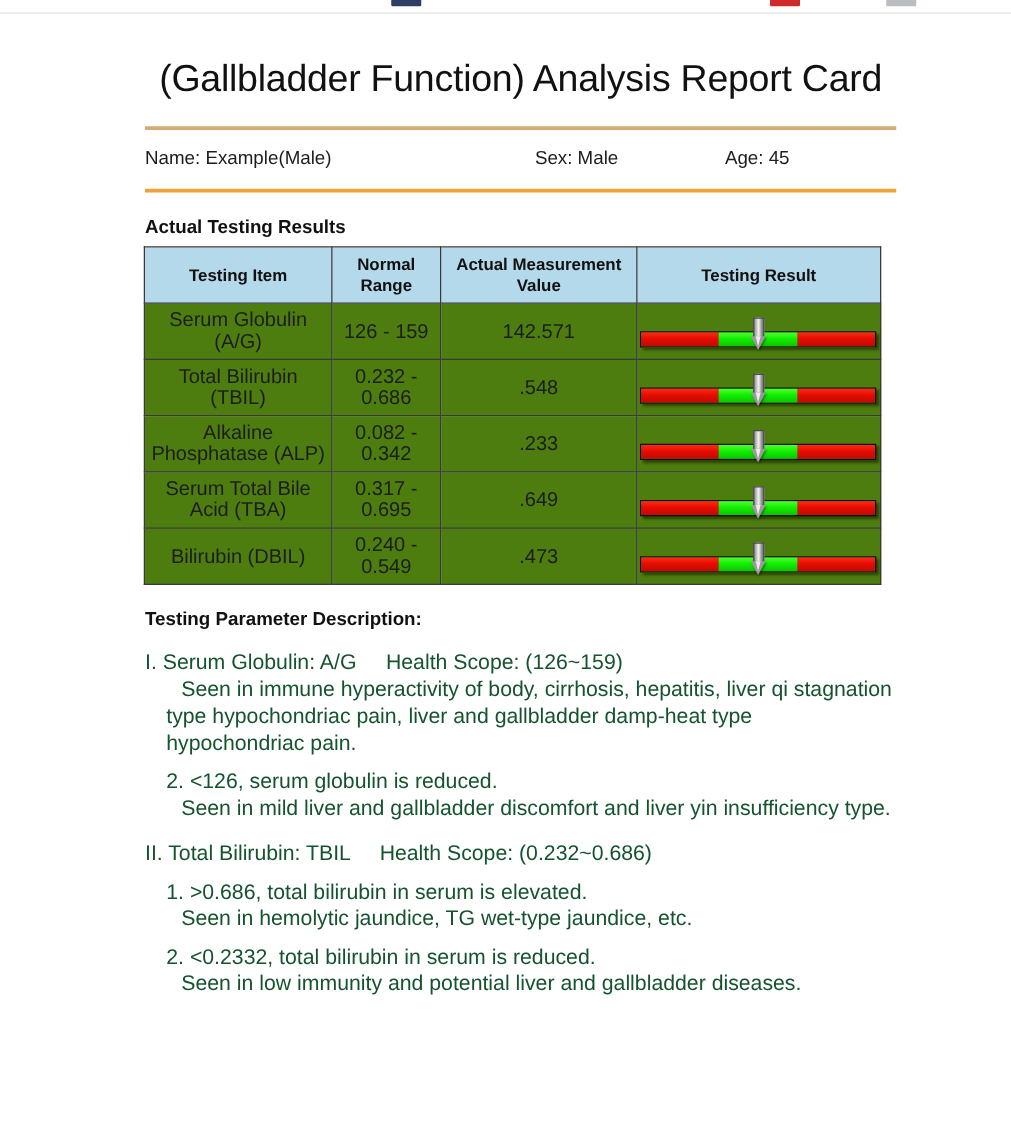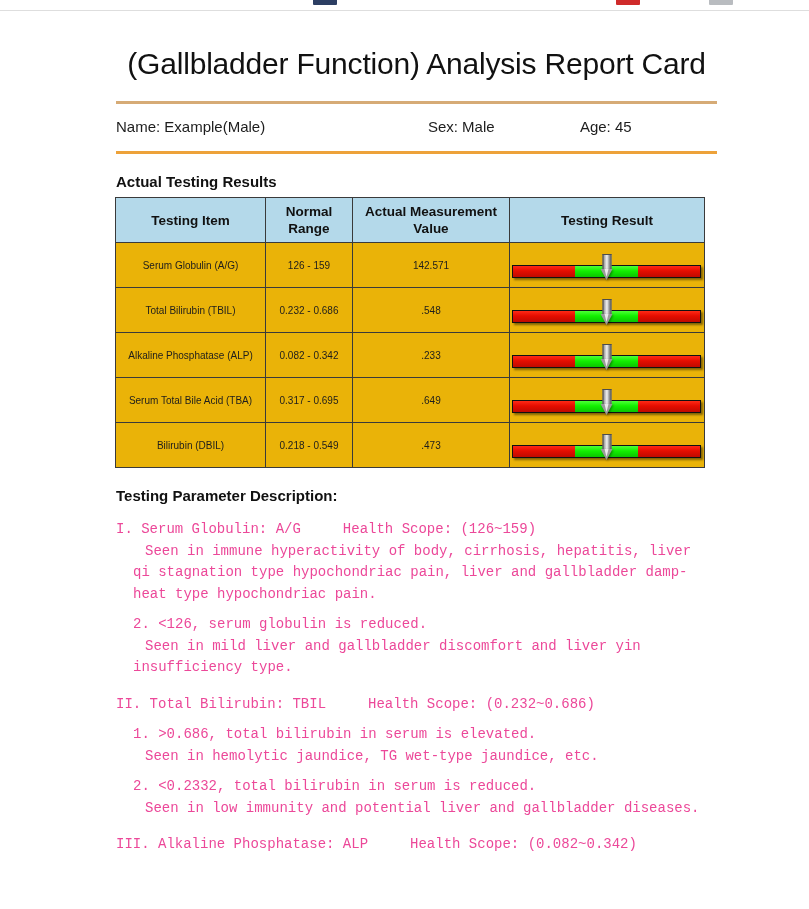--- a/index.html
+++ b/index.html
@@ -113,22 +113,22 @@
   }
   table.results thead th {
     background: #b4d9ea;
     font-size: 13.5px;
     font-weight: bold;
     line-height: 17px;
     height: 45px;
     color: #111111;
   }
   table.results tbody td {
-    background: #eab308;
-    font-size: 10px;
+    background: #4d7c0f;
+    font-size: 16px;
     line-height: 17px;
     height: 45px;
     color: #1d1d1d;
     font-weight: 400;
   }
   .c-item  { width: 150px; }
   .c-range { width: 87px; }
   .c-value { width: 157px; font-size: 14px; }
   .c-result{ width: 195px; padding: 0 !important; }
 
@@ -195,24 +195,23 @@
   
   .desc-heading {
     margin: 19px 0 0 104px;
     font-size: 15px;
     font-weight: bold;
     color: #111111;
   }
   .desc-block {
     margin: 0 0 0 104px;
     width: 600px;
-    font-size: 14px;
+    font-size: 17px;
     line-height: 21.5px;
-    color: #ec4899;
-    font-family: Liberation Mono, monospace;
+    color: #14532d;
   }
   .param-head {
     margin-top: 15px;
     white-space: pre;
   }
   .num-line {
     margin-top: 9px;
     padding-left: 17px;
   }
   .sub-line {
@@ -329,21 +328,21 @@
               <div class="gauge-marker" style="left: 50%;">
                 <div class="stem"></div>
                 <div class="tip"></div>
                 <div class="tip-hl"></div>
               </div>
             </div>
           </td>
         </tr>
         <tr>
           <td class="c-item">Bilirubin (DBIL)</td>
-          <td class="c-range">0.218 - 0.549</td>
+          <td class="c-range">0.240 - 0.549</td>
           <td class="c-value">.473</td>
           <td class="c-result">
             <div class="gauge">
               <div class="gauge-bar">
                 <div class="seg-low"></div>
                 <div class="seg-ok"></div>
                 <div class="seg-high"></div>
               </div>
               <div class="gauge-marker" style="left: 50%;">
                 <div class="stem"></div>
@@ -361,16 +360,15 @@
   <div class="desc-block" id="desc-block">
       <div class="param-head">I. Serum Globulin: A/G     Health Scope: (126~159)</div>
       <div class="sub-line">Seen in immune hyperactivity of body, cirrhosis, hepatitis, liver qi stagnation type hypochondriac pain, liver and gallbladder damp-heat type hypochondriac pain.</div>
       <div class="num-line">2. &lt;126, serum globulin is reduced.</div>
       <div class="sub-line">Seen in mild liver and gallbladder discomfort and liver yin insufficiency type.</div>
       <div class="param-head">II. Total Bilirubin: TBIL     Health Scope: (0.232~0.686)</div>
       <div class="num-line">1. &gt;0.686, total bilirubin in serum is elevated.</div>
       <div class="sub-line">Seen in hemolytic jaundice, TG wet-type jaundice, etc.</div>
       <div class="num-line">2. &lt;0.2332, total bilirubin in serum is reduced.</div>
       <div class="sub-line">Seen in low immunity and potential liver and gallbladder diseases.</div>
-      <div class="param-head">III. Alkaline Phosphatase: ALP     Health Scope: (0.082~0.342)</div>
     </div>
 
 </div>
 
 </body></html>

